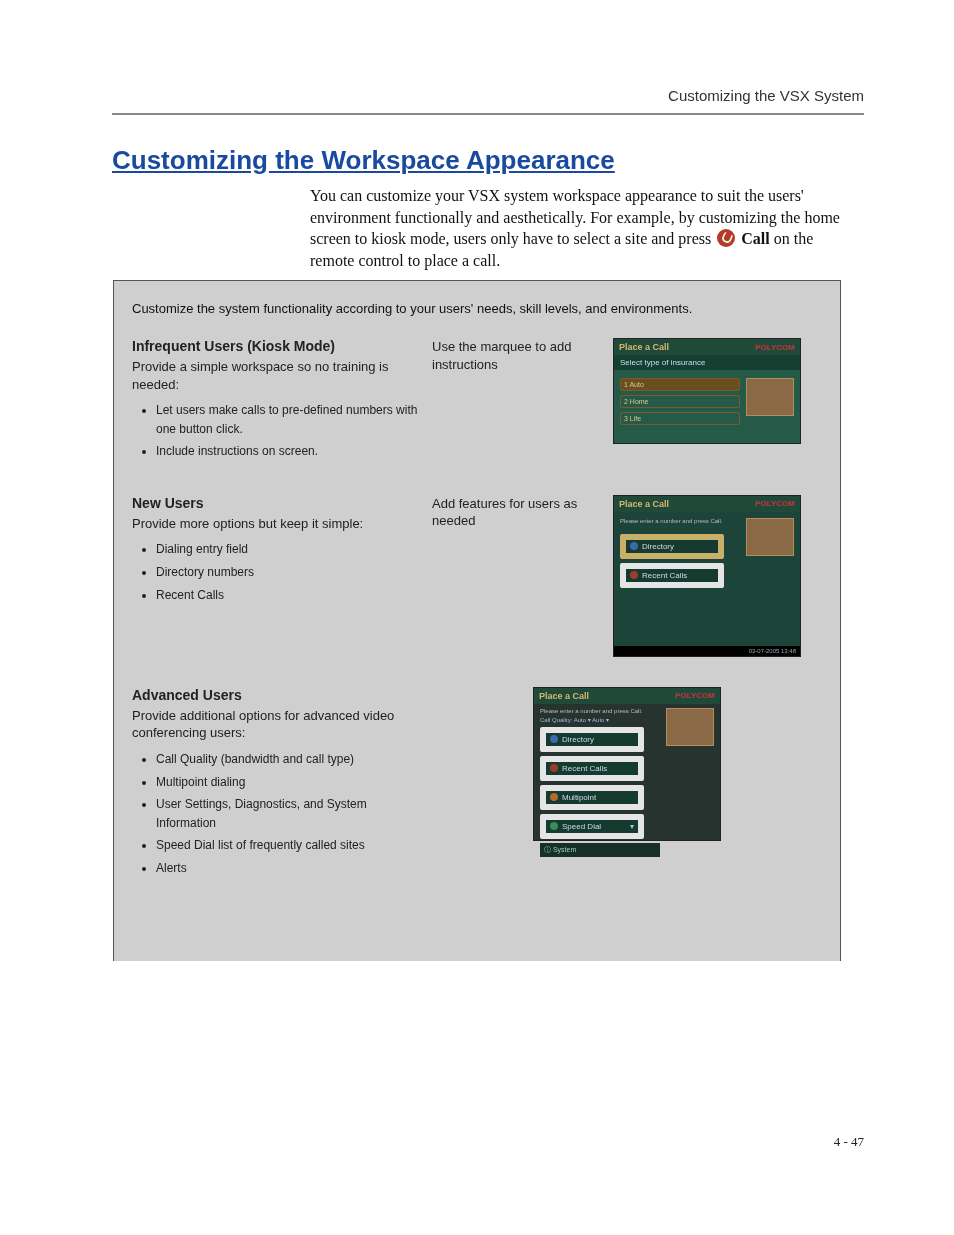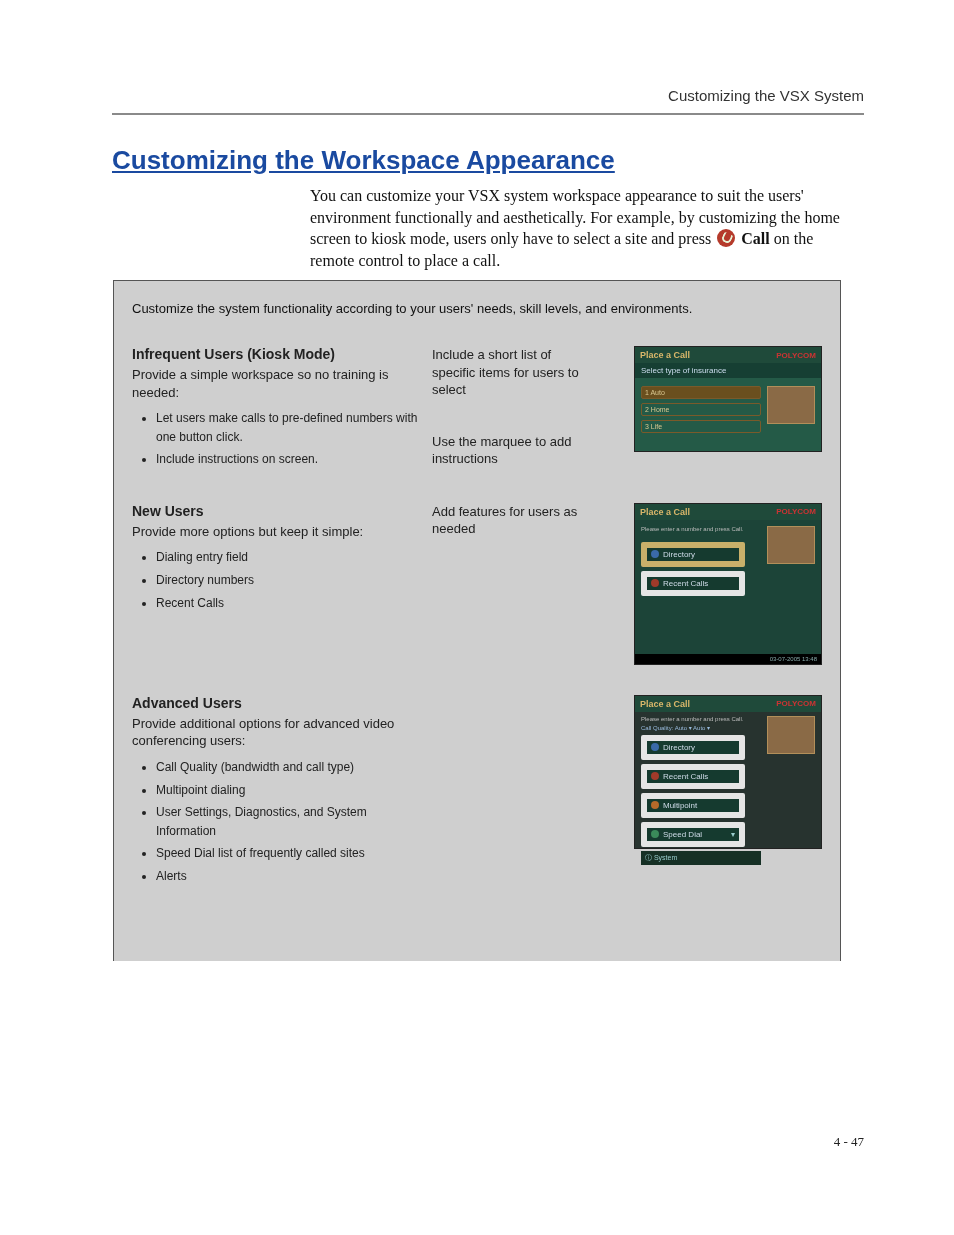--- a/index.html
+++ b/index.html
@@ -51,27 +51,27 @@
     padding:20px 18px 30px 18px;
     border-bottom:none;
     height:630px;
   }
   .box-title {
     font-family:"Trebuchet MS","Segoe UI",sans-serif;
     font-size:16px; font-weight:bold; color:#1a4aa0;
     margin-bottom:6px;
   }
   .box-sub {
-    font-size:13px; color:#111; margin-bottom:30px;
+    font-size:13px; color:#111; margin-bottom:22px;
   }
   .row { display:flex; align-items:flex-start; margin-bottom:30px; }
   .col-left { width:300px; padding-right:14px; box-sizing:border-box;}
   .col-mid  { width:150px; padding-right:10px; font-size:13px; line-height:1.35; }
   .col-mid .midblock + .midblock { margin-top:34px; }
-  .col-right{ flex:1; display:flex; justify-content:flex-end; }
+  .col-right{ flex:1; display:flex; justify-content:center; }
   .subhead { font-size:14px; font-weight:bold; margin-bottom:4px; }
   .col-left p { font-size:13px; margin:0 0 8px 0; line-height:1.35;}
   .col-left ul { margin:0; padding-left:24px; font-size:12px; line-height:1.55;}
   .col-left ul li { margin-bottom:4px; }
 
   
   .shot {
     width:186px; background:#000; border:1px solid #222;
     font-family:Arial, sans-serif; color:#ddd;
   }
@@ -144,21 +144,20 @@
     <div class="row">
       <div class="col-left">
         <div class="subhead">Infrequent Users (Kiosk Mode)</div>
         <p>Provide a simple workspace so no training is needed:</p>
         <ul>
           <li>Let users make calls to pre-defined numbers with one button click.</li>
           <li>Include instructions on screen.</li>
         </ul>
       </div>
       <div class="col-mid">
-        <div class="midblock">Include a short list of specific items for users to select</div>
         <div class="midblock">Use the marquee to add instructions</div>
       </div>
       <div class="col-right">
         <div class="shot shot-a">
           <div class="shot-top">
             <span class="title">Place a Call</span>
             <span class="brand">POLYCOM</span>
           </div>
           <div class="bar">Select type of insurance</div>
           <div class="inner">

